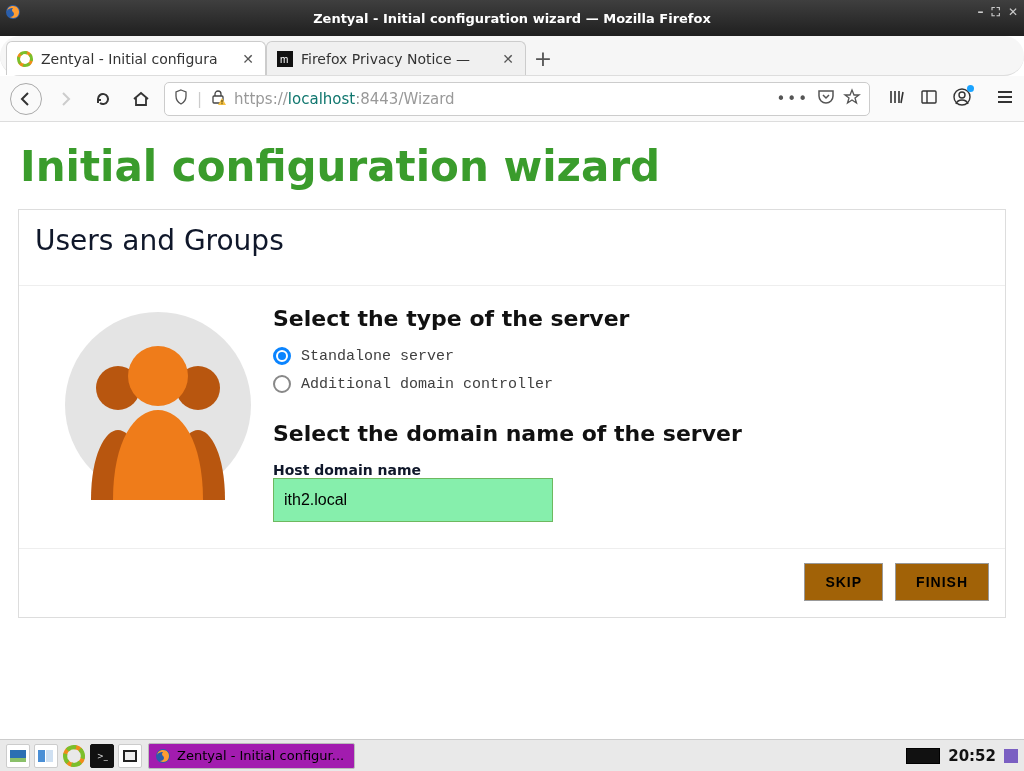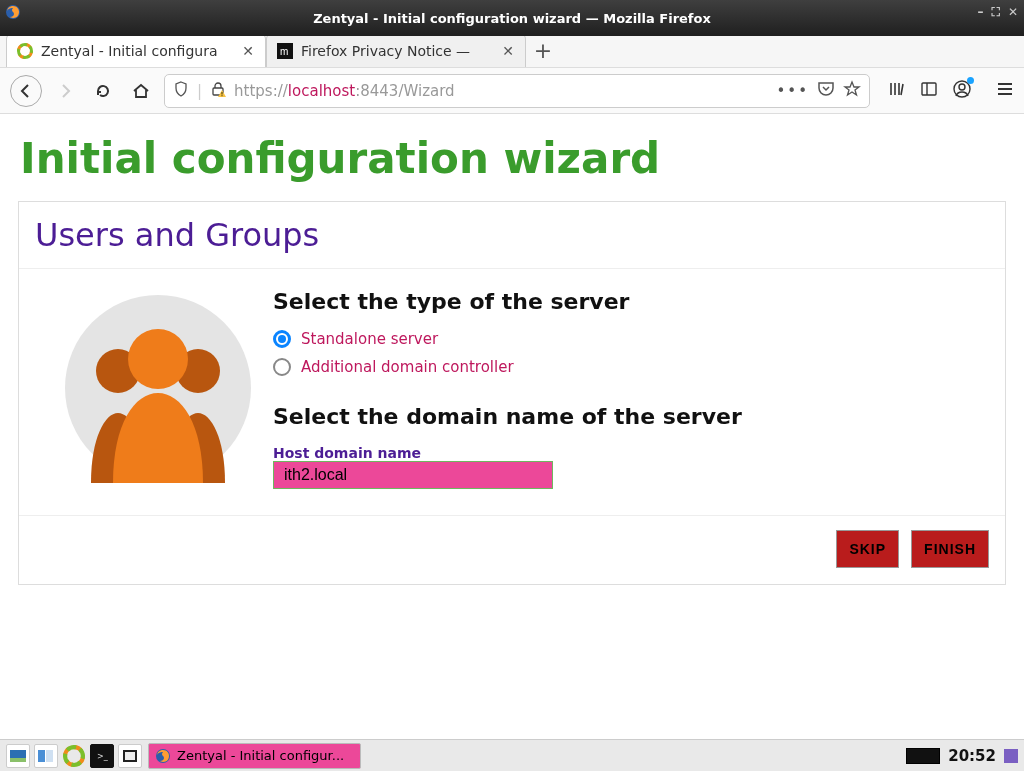--- a/index.html
+++ b/index.html
@@ -19,22 +19,22 @@
     display: flex; align-items: center; justify-content: center;
   }
   .wm-titlebar .wm-right {
     position: absolute; right: 6px; top: 0; height: 24px;
     display: flex; align-items: center; gap: 8px; font-size: 12px; color:#ccc;
   }
   .wm-titlebar .wm-btn { cursor: pointer; }
 
   
   .tabstrip {
-    height: 32px; background: #f6f6f6; border-bottom: 1px solid #ddd;
-    display: flex; align-items: flex-end; padding: 0 6px;
+    height: 40px; background: #f6f6f6; border-bottom: 1px solid #ddd;
+    display: flex; align-items: flex-end; padding: 0 6px; border-radius: 20px;
   }
   .tab {
     height: 34px; min-width: 260px; max-width: 280px;
     border: 1px solid #ccc; border-bottom: none;
     border-top-left-radius: 6px; border-top-right-radius: 6px;
     display: flex; align-items: center; gap: 8px;
     padding: 0 10px; font-size: 14px; color: #333;
     background: #fff;
   }
   .tab.inactive { background: #f0f0f0; }
@@ -57,21 +57,21 @@
     color: #333; font-size: 16px;
   }
   .tbtn.circ { border: 1px solid #aaa; border-radius: 50%; width: 32px; height: 32px; }
   .tbtn.dim { color: #bbb; }
   .urlbar {
     flex: 1; height: 34px; border: 1px solid #ccc; border-radius: 5px;
     display: flex; align-items: center; padding: 0 8px; gap: 8px;
     background: #fff; font-size: 15px; color: #555;
   }
   .urlbar .segment { color: #999; }
-  .urlbar .host { color: #be185d; }
+  .urlbar .host { color: #0f766e; }
   .urlbar .spacer { flex: 1; }
   .right-icons { display: flex; align-items: center; gap: 14px; margin-left: 10px; }
 
   
   .page {
     height: calc(771px - 24px - 40px - 46px - 32px);
     overflow-y: auto;
     padding: 20px 18px 10px 18px;
     position: relative;
   }
@@ -86,74 +86,74 @@
     margin: 0 0 18px 2px;
   }
 
   .card {
     border: 1px solid #ddd;
     background: #fff;
     padding: 0;
     margin-bottom: 60px;
   }
   .card h2 {
-    font-size: 32px;
+    font-size: 28px;
     font-weight: normal;
-    color: #4c1d95;
-    padding: 14px 16px 14px 16px;
+    color: #0f172a;
+    padding: 14px 16px 28px 16px;
     border-bottom: 1px solid #eee;
   }
   .card-body { display: flex; padding: 20px 18px 26px 24px; }
   .illus { flex: 0 0 230px; display:flex; align-items:flex-start; justify-content:center; padding-top: 4px; }
   .formcol { flex: 1; }
 
   .formcol h3 { font-size: 22px; font-weight: bold; color: #111; margin: 0 0 16px 0; }
 
-  .radio-row { display: flex; align-items: center; gap: 10px; margin: 10px 0; font-size: 15px; color:#be185d; }
+  .radio-row { display: flex; align-items: center; gap: 10px; margin: 10px 0; font-size: 15px; color:#404040;font-family:Liberation Mono, monospace; }
   .radio {
     width: 18px; height: 18px; border-radius: 50%;
     border: 2px solid #888; display:flex; align-items:center; justify-content:center;
     cursor: pointer;
   }
   .radio.selected { border-color: #0a84ff; border-width: 3px; }
   .radio.selected .dot { width: 8px; height: 8px; border-radius:50%; background:#0a84ff; }
 
   .section2 { margin-top: 28px; }
-  .field-label { font-size: 14px; font-weight: bold; color:#4c1d95; margin-top: 12px; }
+  .field-label { font-size: 14px; font-weight: bold; color:#0f172a; margin-top: 12px; }
   .field-help { font-size: 13px; color:#666; margin: 2px 0 8px 0; }
   .text-input {
-    width: 280px; height: 28px; border: 1px solid #6eb85f;
+    width: 280px; height: 44px; border: 1px solid #6eb85f;
     padding: 0 10px; font-size: 16px; outline: none;
-    background:#ec4899;
+    background:#86efac;
   }
 
   .card-footer {
     border-top: 1px solid #eee;
     padding: 14px 16px 16px 16px;
     display:flex; justify-content: flex-end; gap: 12px;
   }
   .btn {
-    border: 1px solid #999; background:#b91c1c;
-    padding: 10px 12px; font-size: 14px; font-weight: bold; letter-spacing: 1px;
+    border: 1px solid #999; background:#a16207;
+    padding: 10px 20px; font-size: 14px; font-weight: bold; letter-spacing: 1px;
     cursor: pointer;
   }
 
   
   .taskbar {
     position: absolute; left:0; right:0; bottom:0;
     height: 32px; background: #e9e9e9; border-top: 1px solid #ccc;
     display:flex; align-items:center; padding: 0 6px;
     font-size: 13px;
   }
   .taskbar .launchers { display:flex; align-items:center; gap:4px; }
   .taskbar .lbtn { width:24px; height:24px; border:1px solid #ccc; background:#fff; display:flex; align-items:center; justify-content:center; border-radius:2px; }
   .taskbar .lbtn.dark { background:#111; border-color:#111; }
   .taskbar .taskbtn {
-    margin-left: 6px; height: 26px; border:1px solid #bbb; background:#ec4899;
-    display:flex; align-items:center; gap:6px; padding: 0 16px 0 6px; border-radius:2px;
+    margin-left: 6px; height: 26px; border:1px solid #bbb; background:#a21caf;
+    display:flex; align-items:center; gap:6px; padding: 0 10px 0 6px; border-radius:2px;
   }
   .taskbar .right { margin-left:auto; display:flex; align-items:center; gap:8px; }
   .taskbar .batt { width:34px; height:16px; background:#111; border:1px solid #000; }
   .taskbar .clock { font-size:15px; font-weight:bold; color:#111; }
   .taskbar .tray-sq { width:14px; height:14px; background:#7a5fc2; }
 
   
   .zentyal-logo svg, .firefox-icon svg { display:block; }
 
 </style>

